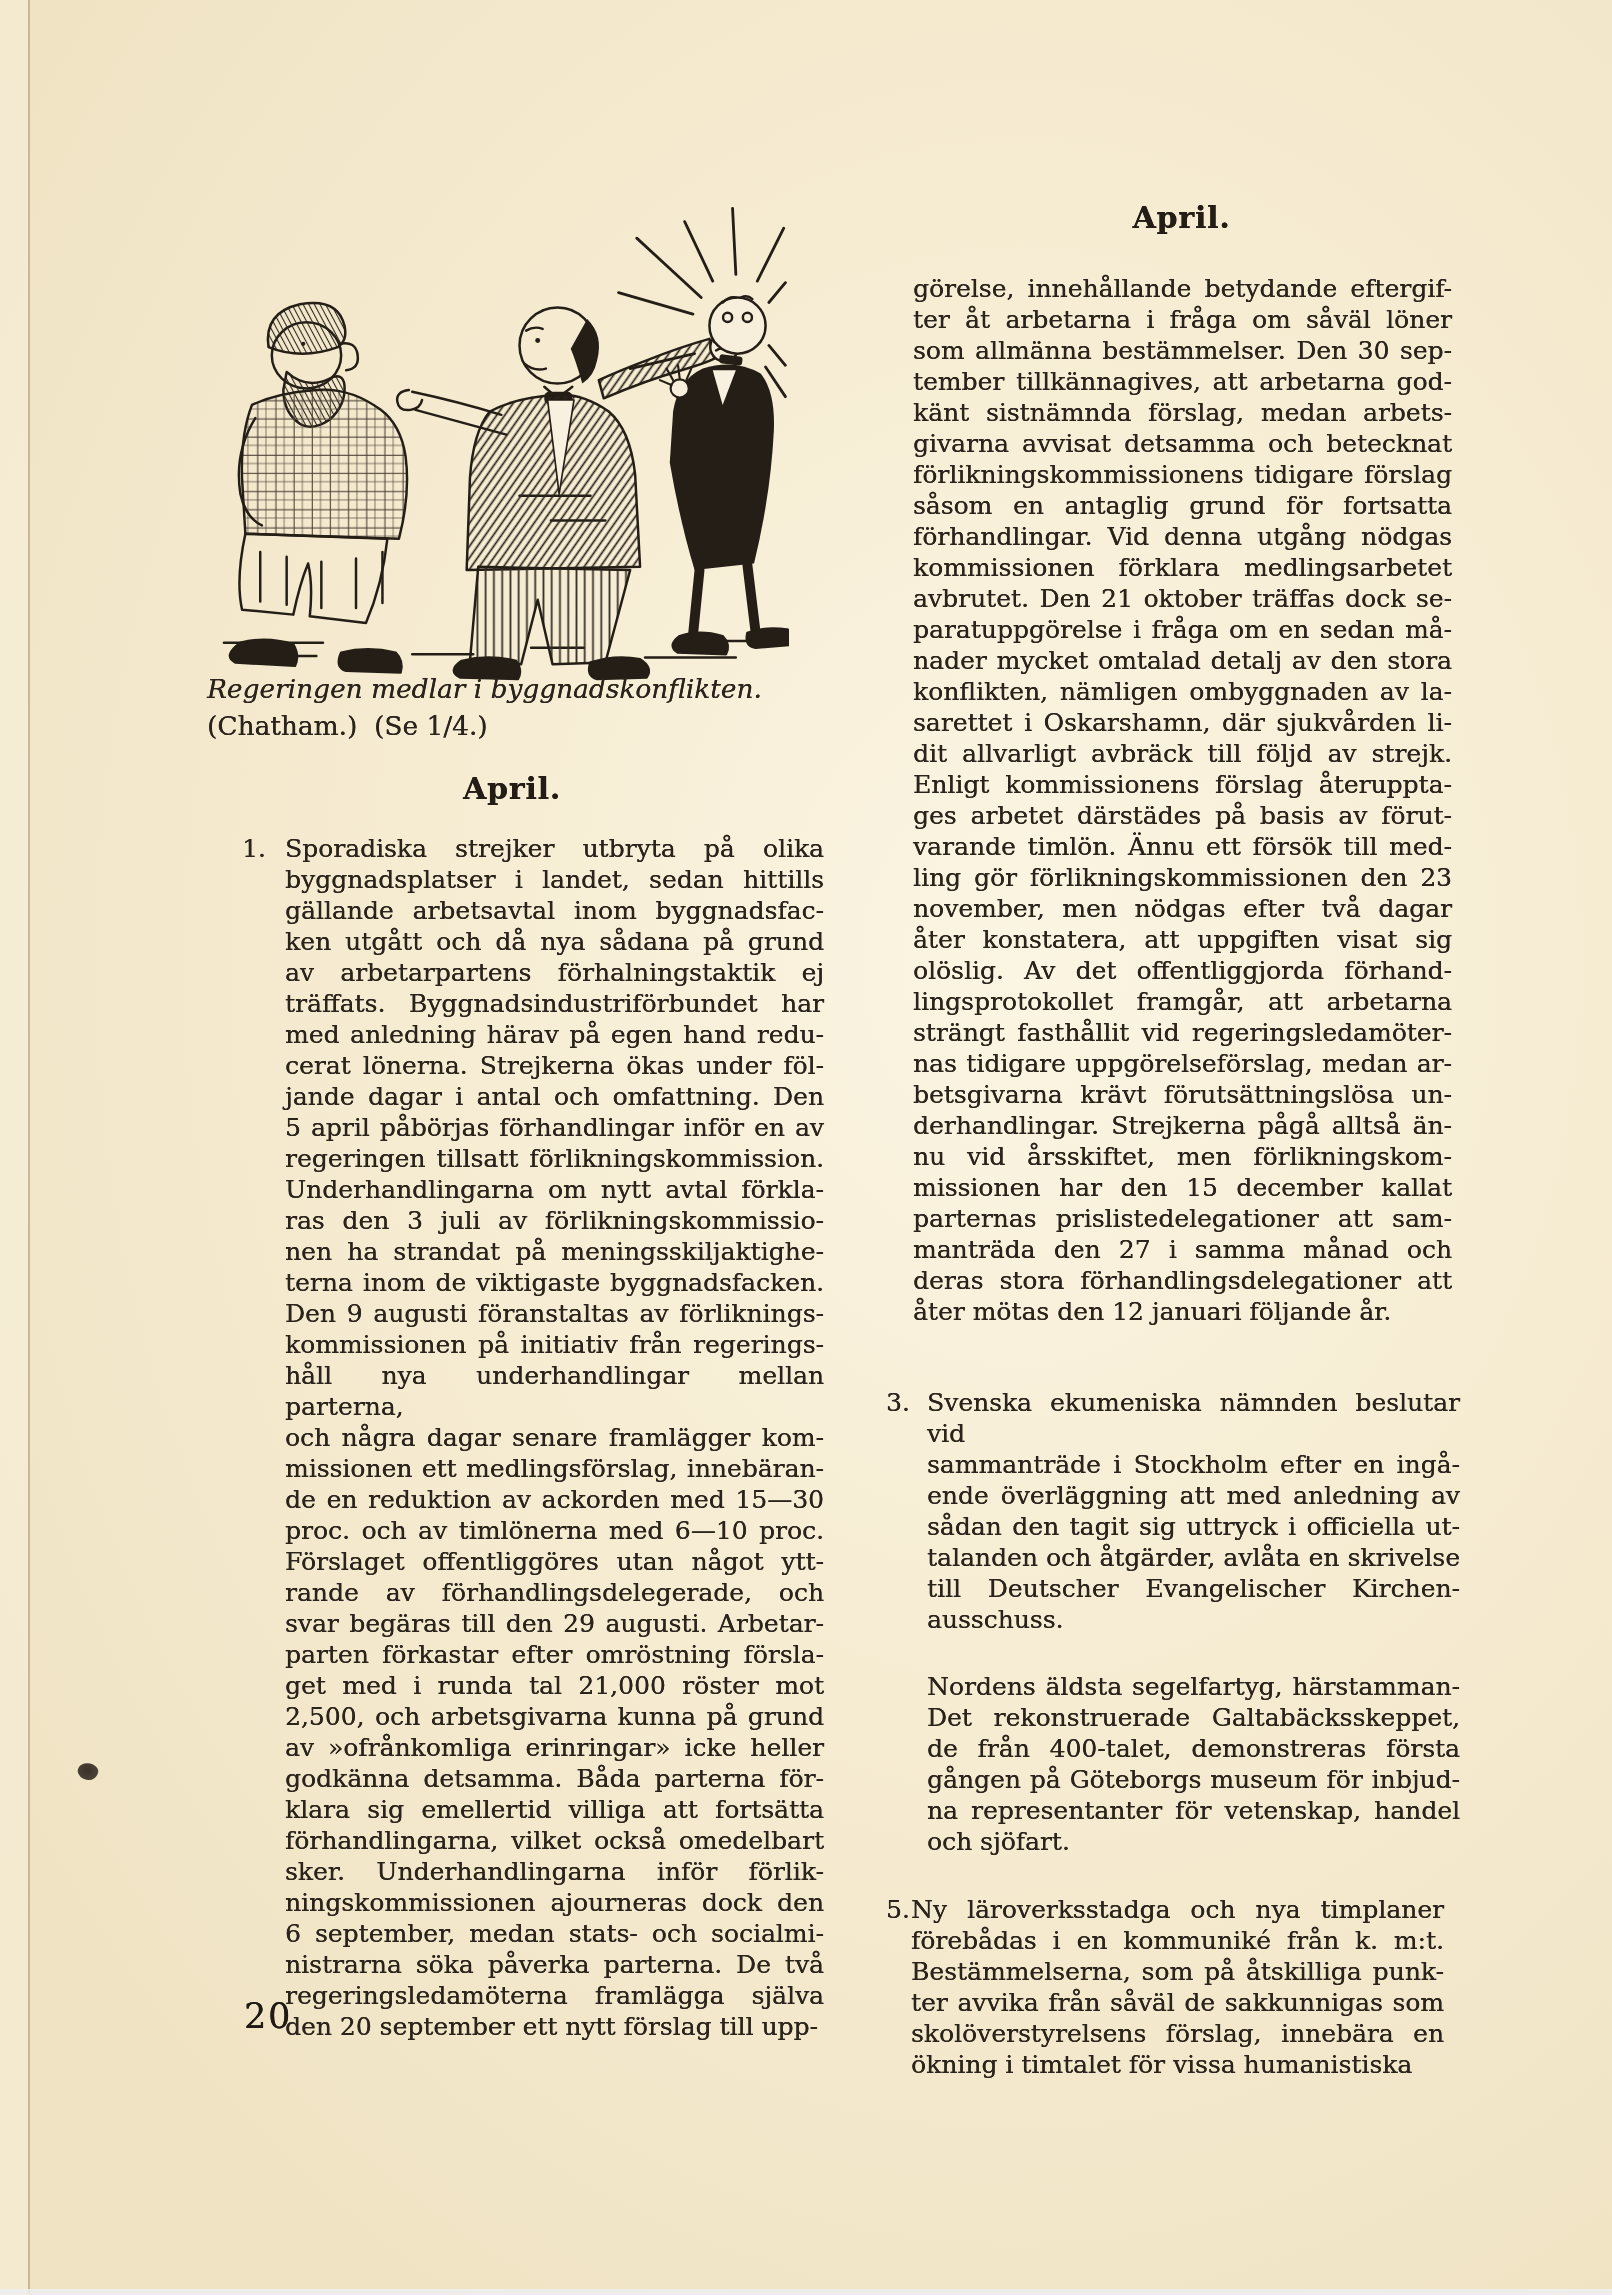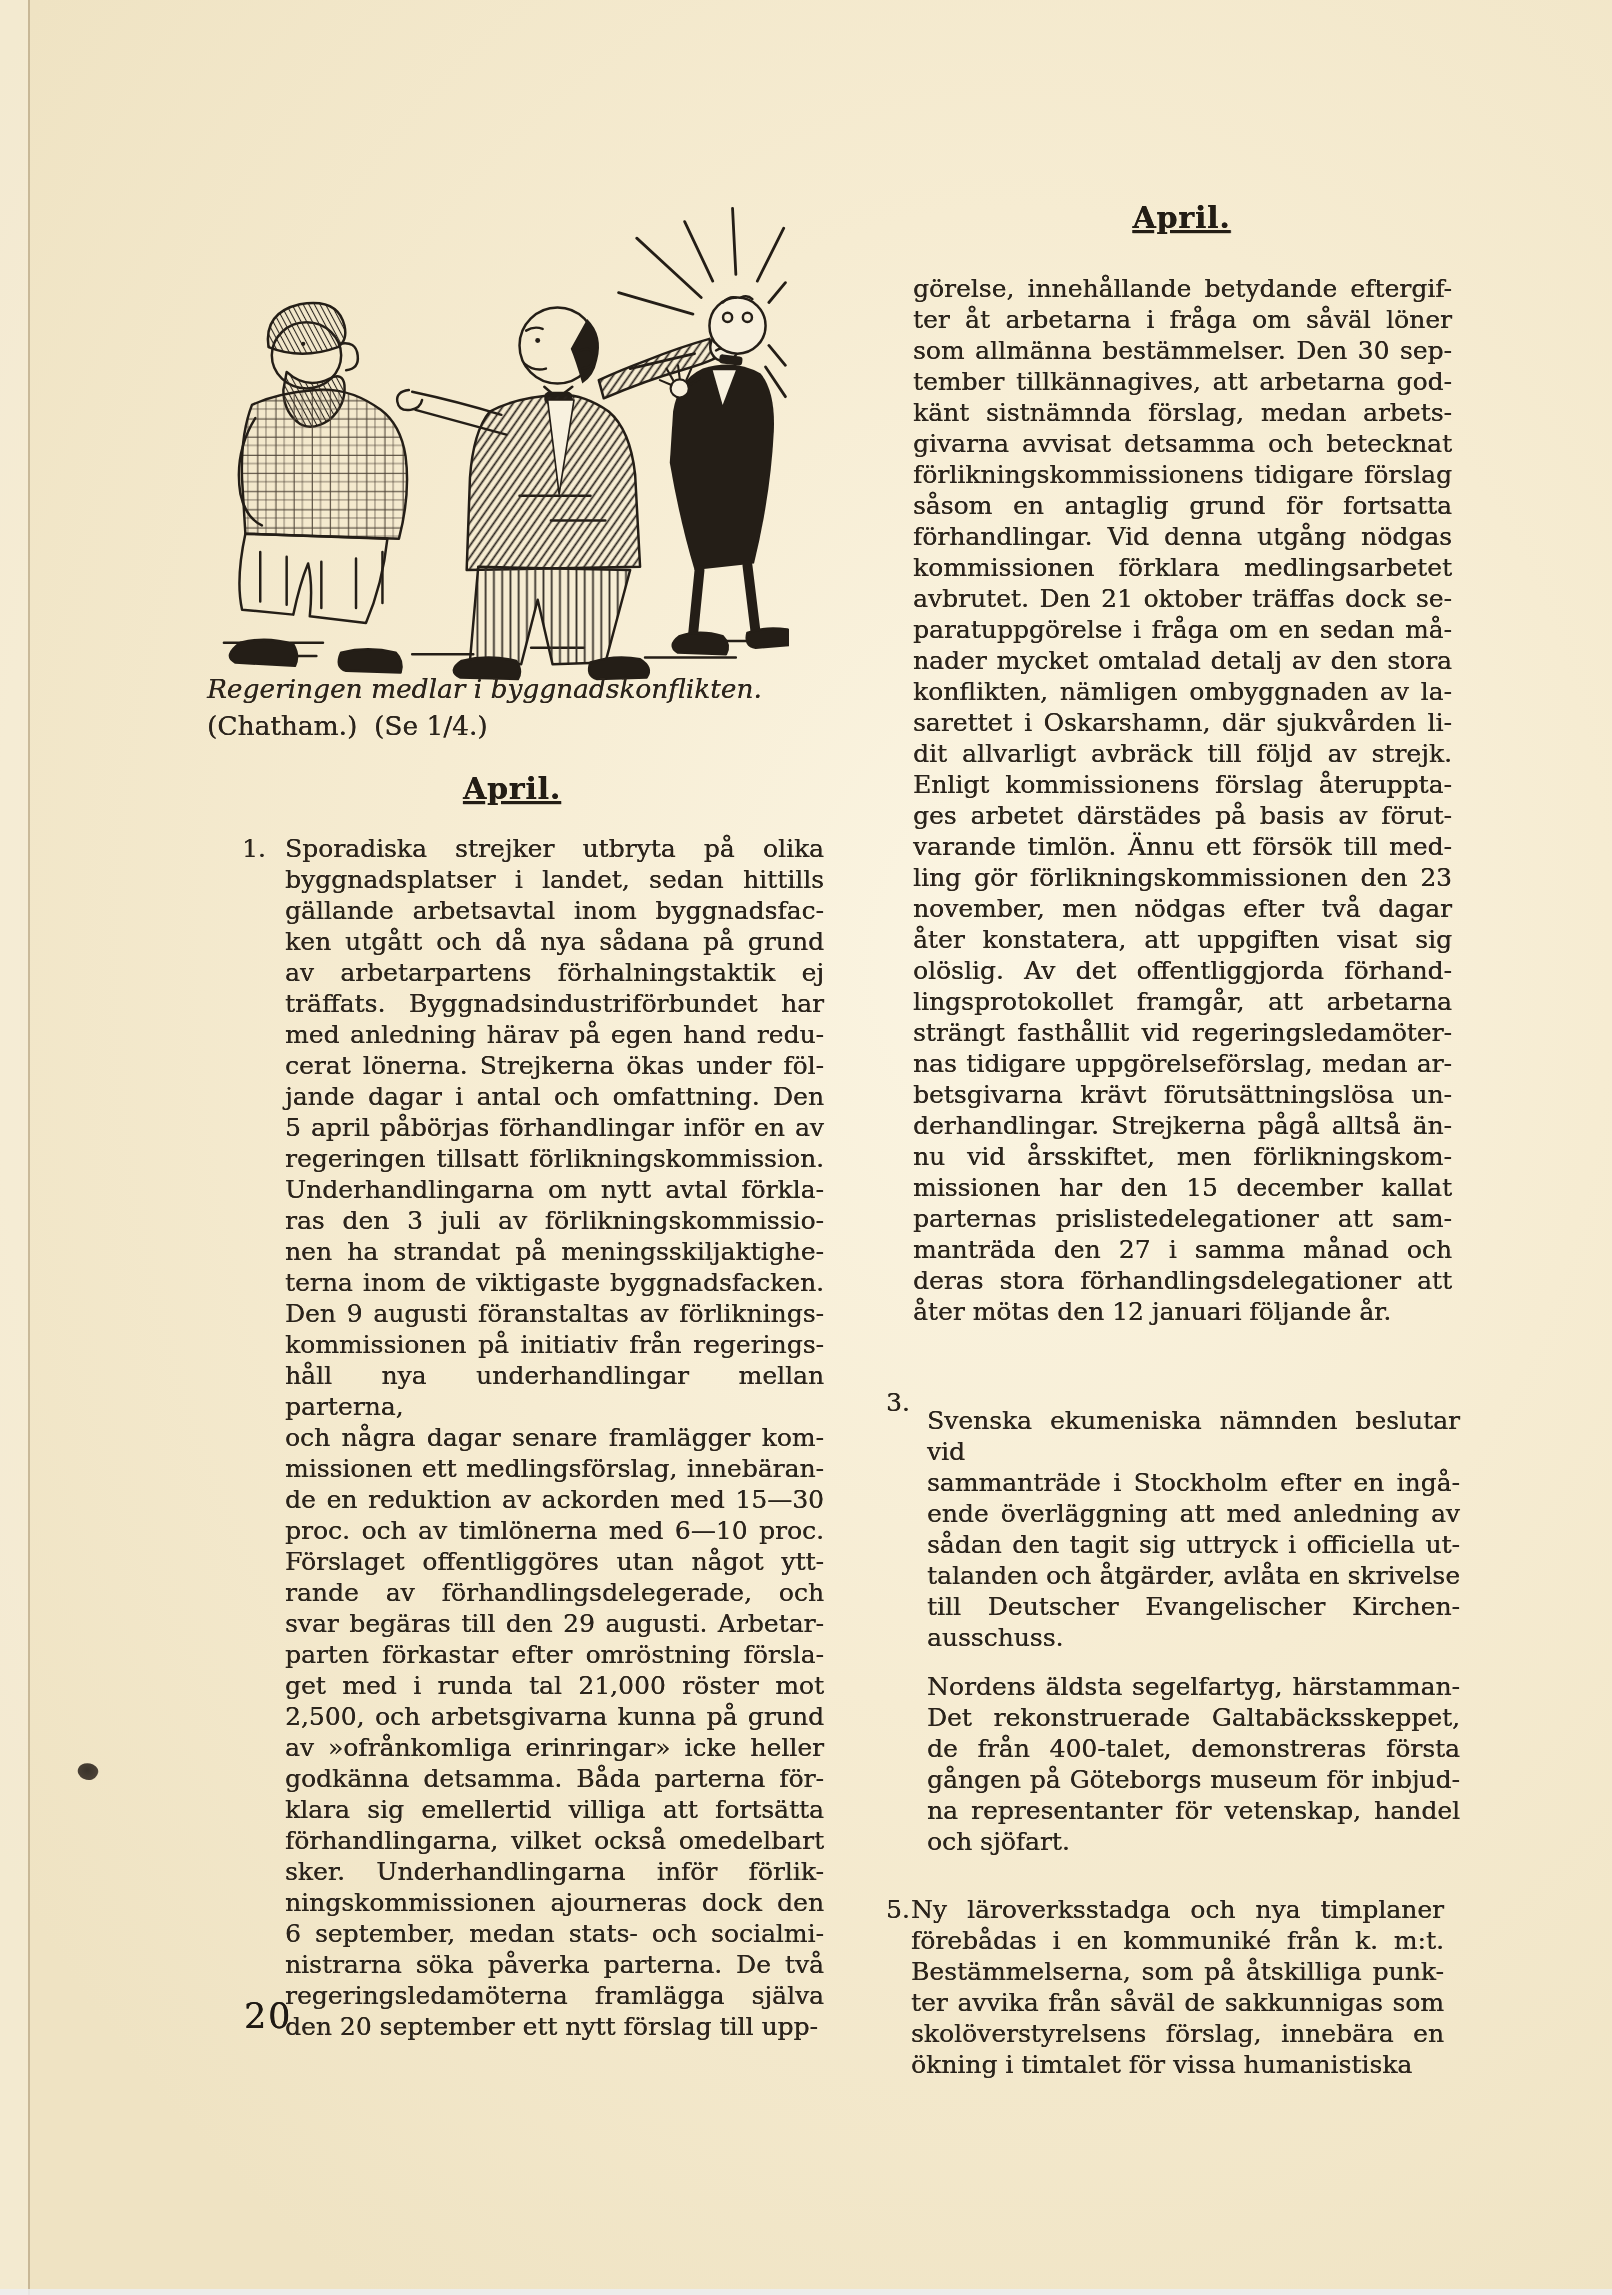--- a/index.html
+++ b/index.html
@@ -18,21 +18,21 @@
   .bottom-edge{position:absolute;left:0;bottom:0;height:5.8px;right:0;background:rgba(236,238,241,.85);}
   .ink-blot{position:absolute;left:78px;top:1763px;width:20px;height:16.5px;border-radius:60% 40% 55% 45%;
     background:radial-gradient(circle at 45% 45%, #3a332a 0%, #4a4136 70%, rgba(74,65,54,0) 100%);
     transform:rotate(25deg);}
   .textline-block{position:absolute;font-size:25px;line-height:31px;
     text-shadow:0.2px 0.2px 0 currentColor;}
   .ln{text-align:justify;text-align-last:justify;text-justify:inter-word;white-space:normal;}
   .ln.last{text-align-last:left;}
   .hang-num{position:absolute;font-size:25px;line-height:31px;text-shadow:0.2px 0.2px 0 currentColor;}
   .col-heading{position:absolute;font-weight:bold;font-size:30px;color:var(--ink-dark);
-    text-align:center;letter-spacing:0.8px;text-shadow:0.2px 0.2px 0 currentColor;text-decoration:underline;}
+    text-align:center;letter-spacing:0.8px;text-shadow:0.2px 0.2px 0 currentColor;}
   .caption{position:absolute;left:207px;top:671px;width:578px;text-align:left;color:var(--ink);}
   .caption .cap1{font-style:italic;font-size:26.4px;line-height:36px;text-shadow:0.2px 0.2px 0 currentColor;}
   .caption .cap2{font-size:26.4px;line-height:38px;text-shadow:0.2px 0.2px 0 currentColor;}
   .page-number{position:absolute;left:244px;top:1996px;font-size:35px;letter-spacing:1.7px;
     color:#1f1a14;text-shadow:0.2px 0.2px 0 currentColor;}
   .illustration{position:absolute;left:217px;top:106px;width:572px;height:578px;}
 </style>
 </head>
 <body>
 
@@ -211,21 +211,21 @@
       <div class="ln">derhandlingar. Strejkerna pågå alltså än-</div>
       <div class="ln">nu vid årsskiftet, men förlikningskom-</div>
       <div class="ln">missionen har den 15 december kallat</div>
       <div class="ln">parternas prislistedelegationer att sam-</div>
       <div class="ln">manträda den 27 i samma månad och</div>
       <div class="ln">deras stora förhandlingsdelegationer att</div>
       <div class="ln last">åter mötas den 12 januari följande år.</div>
     </div>
 
   <div class="hang-num" style="left:886px;top:1387px;">3.</div>
-  <div class="textline-block" style="left:927px;top:1387px;width:533px;margin-top:18px;">
+  <div class="textline-block" style="left:927px;top:1387px;width:533px;">
       <div class="ln">Svenska ekumeniska nämnden beslutar vid</div>
       <div class="ln">sammanträde i Stockholm efter en ingå-</div>
       <div class="ln">ende överläggning att med anledning av</div>
       <div class="ln">sådan den tagit sig uttryck i officiella ut-</div>
       <div class="ln">talanden och åtgärder, avlåta en skrivelse</div>
       <div class="ln">till Deutscher Evangelischer Kirchen-</div>
       <div class="ln last">ausschuss.</div>
     </div>
 
   <div class="textline-block" style="left:927px;top:1671px;width:533px;">

